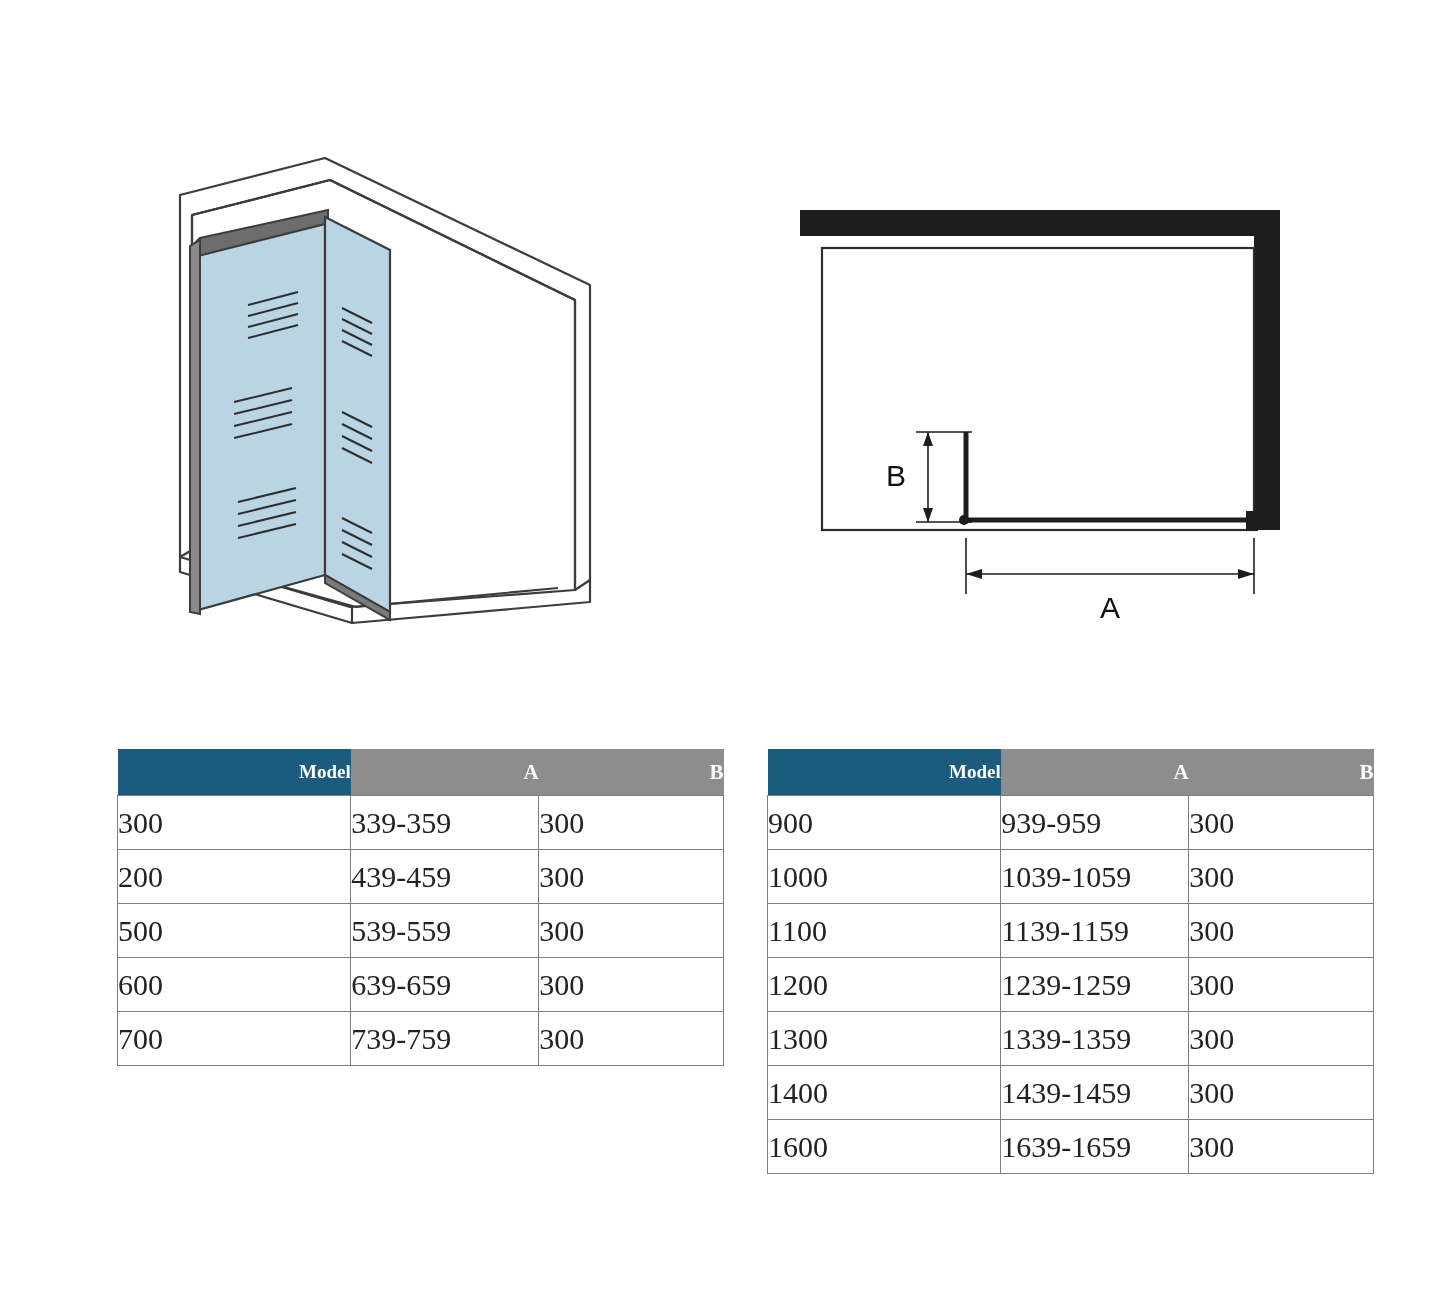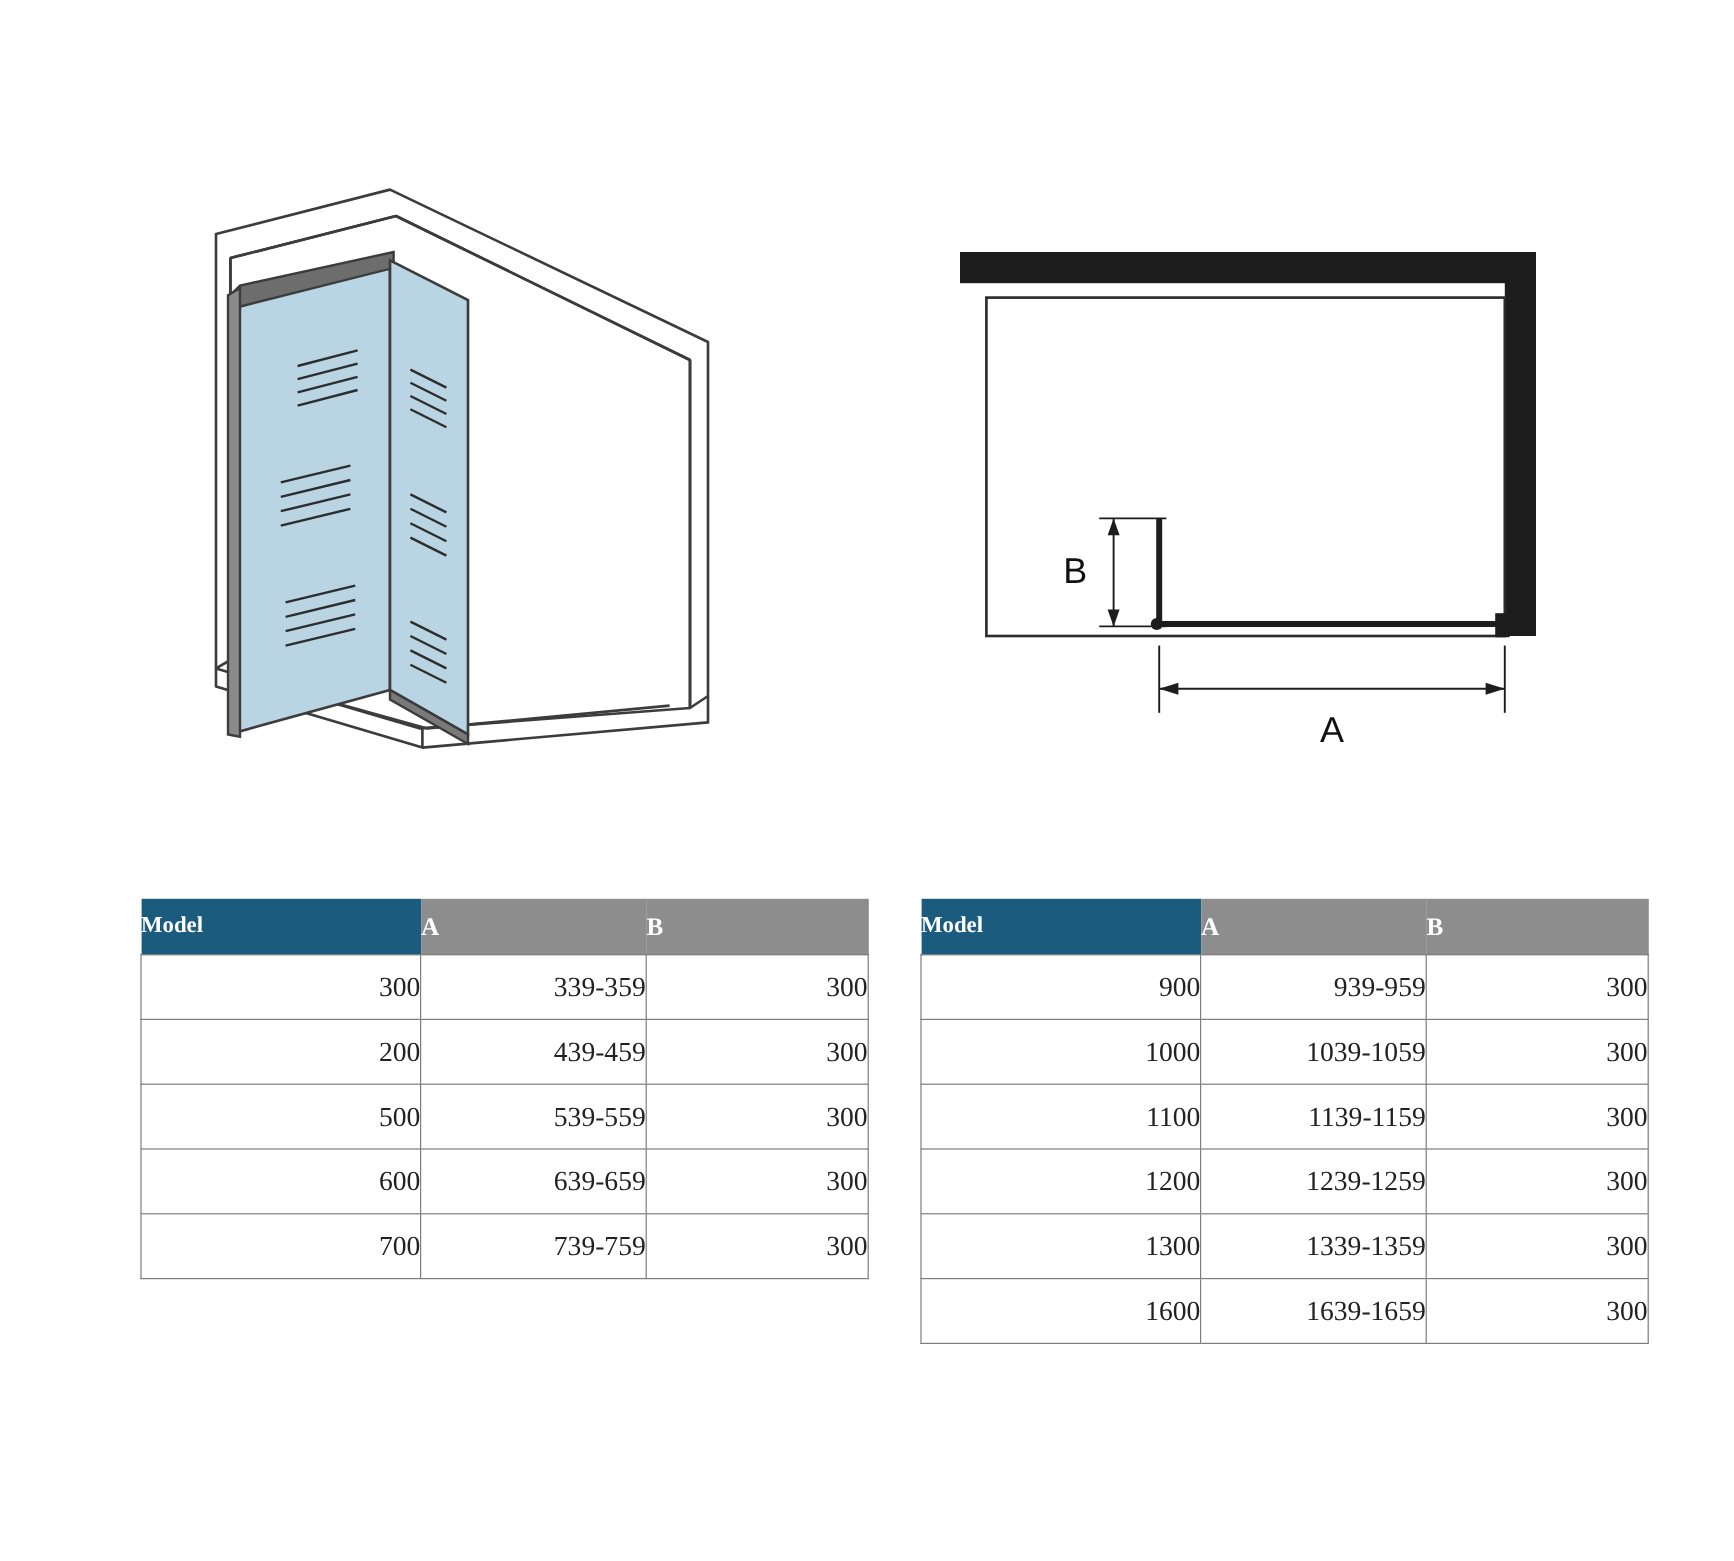--- a/index.html
+++ b/index.html
@@ -51,36 +51,36 @@
     left: 767px;
     top: 749px;
     width: 607px;
   }
   .spec-table th {
     height: 46px;
     font-family: "Liberation Serif", serif;
     font-weight: bold;
     font-size: 19px;
     color: #ffffff;
-    text-align: left;
+    text-align: right;
     border: none;
     padding: 0;
   }
   .spec-table th.model-head {
     background: #1b5b7e;
   }
   .spec-table th.dim-head {
     background: #8d8d8d;
     font-size: 21px;
   }
   .spec-table td {
     height: 53px;
     border: 1px solid #7d7d7d;
-    text-align: right;
-    font-size: 23px;
+    text-align: left;
+    font-size: 30px;
     color: #222222;
     font-family: "Liberation Serif", serif;
     padding: 0;
   }
   .spec-table col.c-model { width: 38.5%; }
   .spec-table col.c-a { width: 31%; }
   .spec-table col.c-b { width: 30.5%; }
 
   .cell-model { text-align: center; }
 </style>
@@ -267,20 +267,25 @@
         <td class="cell-model">1200</td>
         <td>1239-1259</td>
         <td>300</td>
       </tr>
       <tr>
         <td class="cell-model">1300</td>
         <td>1339-1359</td>
         <td>300</td>
       </tr>
       <tr>
+        <td class="cell-model">1400</td>
+        <td>1439-1459</td>
+        <td>300</td>
+      </tr>
+      <tr>
         <td class="cell-model">1600</td>
         <td>1639-1659</td>
         <td>300</td>
       </tr>
     </tbody>
   </table>
 
 </div>
 
 </body></html>

